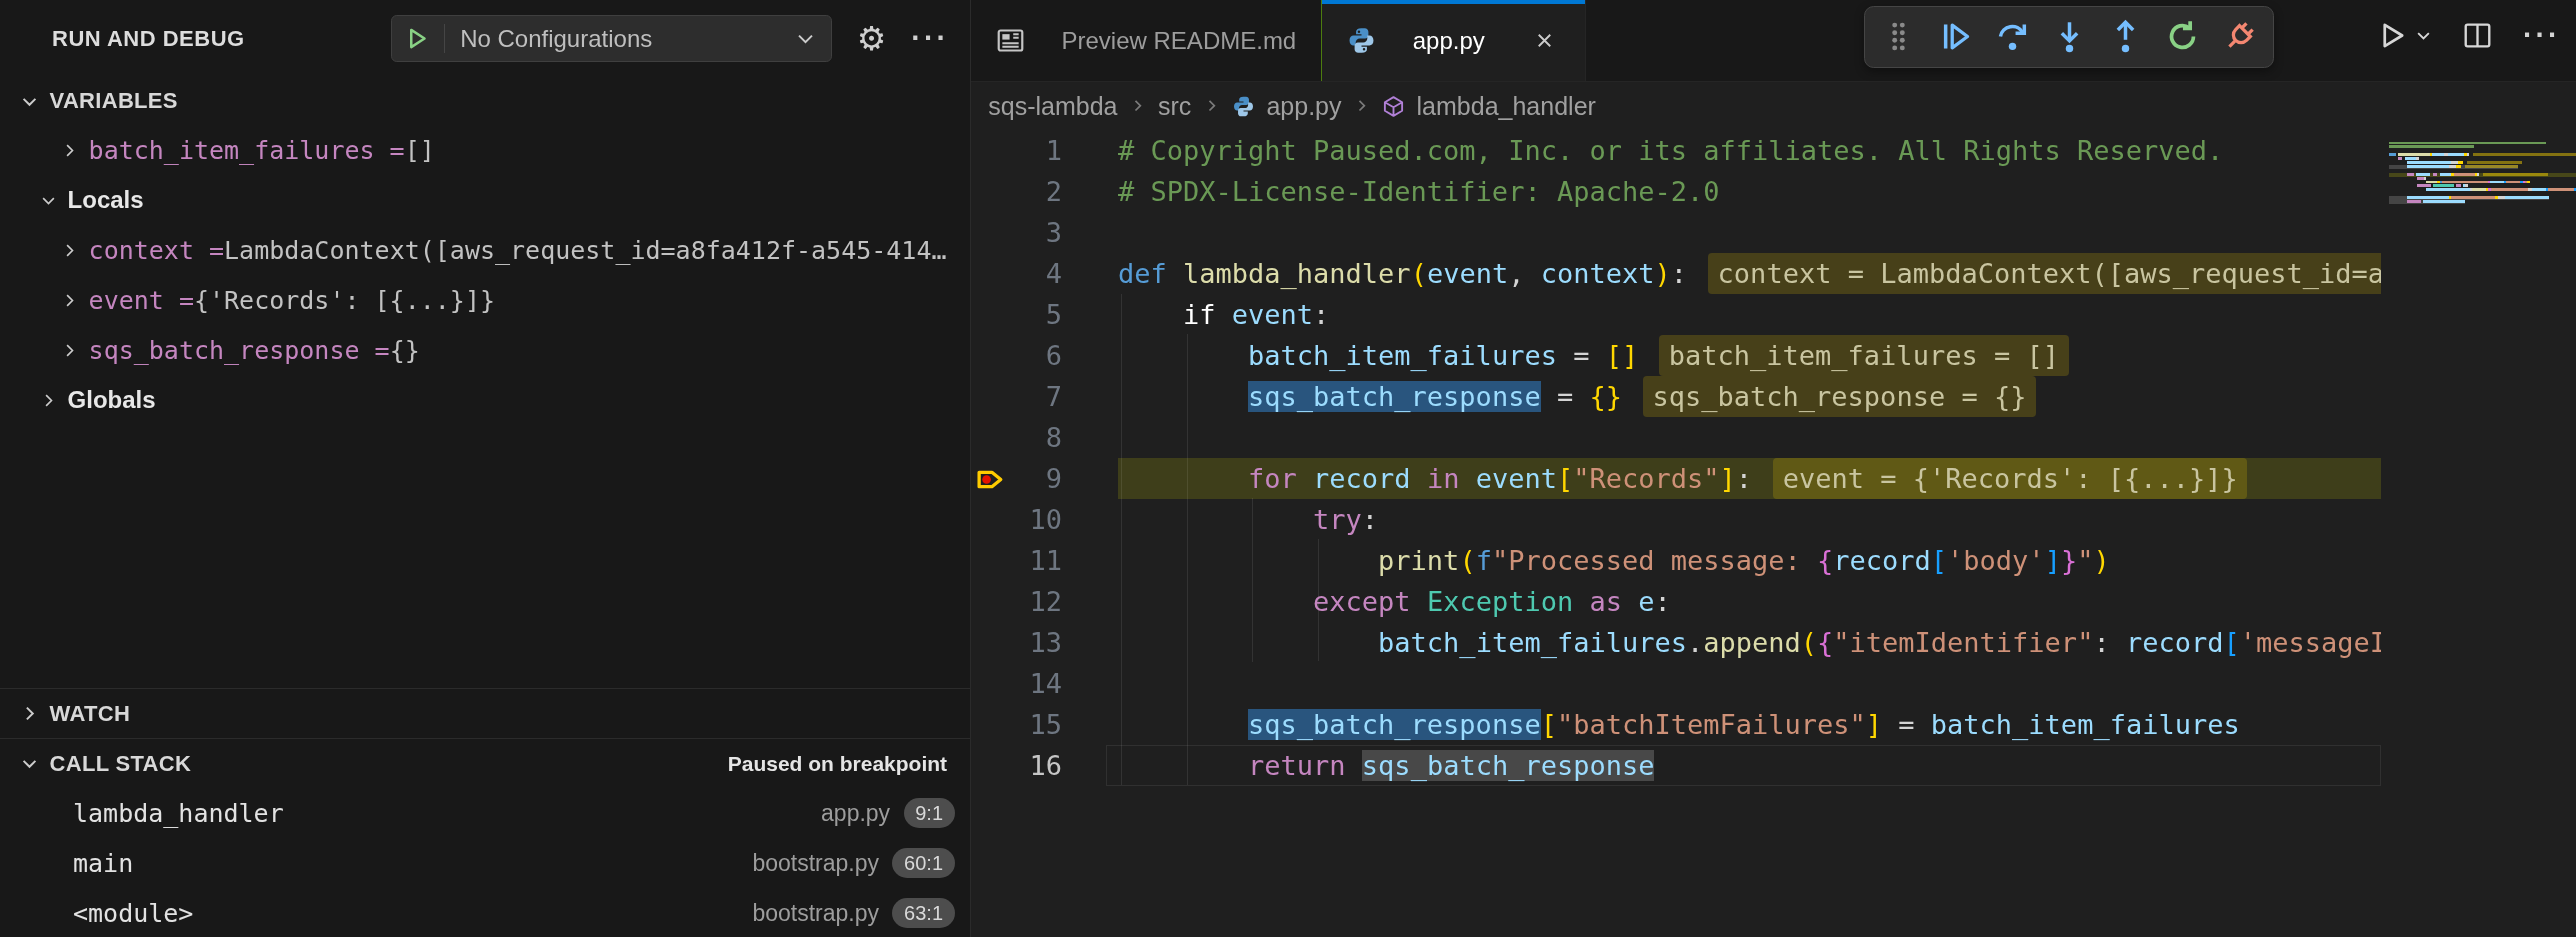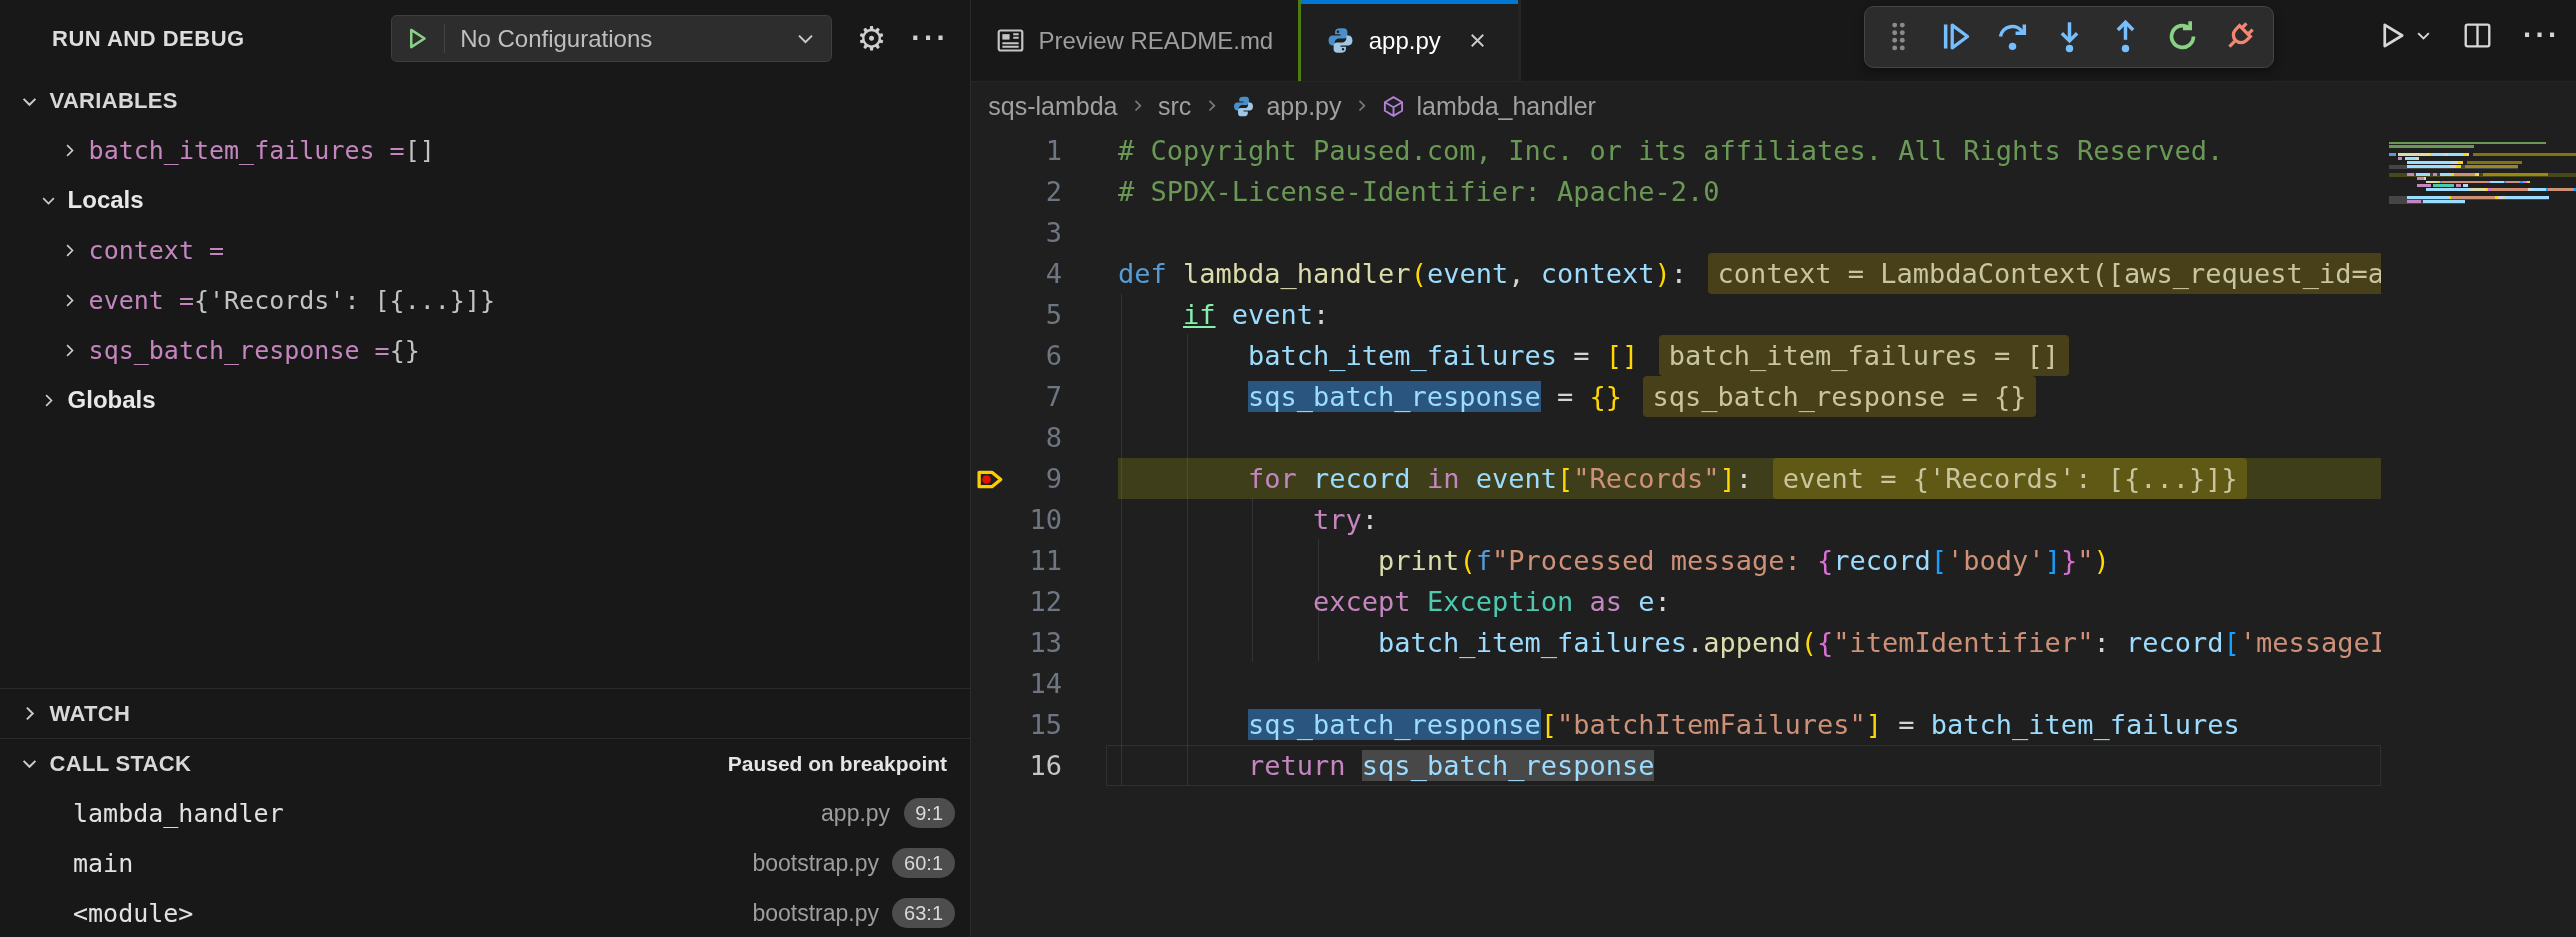--- a/index.html
+++ b/index.html
@@ -36,21 +36,21 @@
   .sec-right { margin-left:auto; font-size:21px; font-weight:600; color:#e5e5e5; padding-right:3.9px; }
   .frame-row { padding:0 15.4px 0 73px; display:flex; align-items:center; }
   .frame-name { font-family:"DejaVu Sans Mono", monospace; font-size:25px; color:#e2e2e2; flex:1; overflow:hidden; text-overflow:ellipsis; }
   .frame-file { font-size:23px; color:#9d9d9d; margin-right:13.5px; }
   .frame-badge { background:#4d4d4d; color:#d9d9d9; font-size:20px; border-radius:19px; padding:3.9px 11.6px; flex:none; }
 
   
   .main { flex:1; position:relative; display:flex; flex-direction:column; background:#1f1f1f; }
   .tabbar { height:82px; background:#181818; border-bottom:1px solid #252525; display:flex; flex:none; position:relative; }
   .tab { display:flex; align-items:center; padding:0 25px; font-size:24px; color:#9d9d9d;
-    border-right:3px solid #4d7c0f; cursor:pointer; position:relative; white-space:nowrap; }
+    border-right:1px solid #4d7c0f; cursor:pointer; position:relative; white-space:nowrap;gap:23px; }
   .tab .tab-ico { margin-right:13.5px; display:flex; align-items:center; }
   .tab.active { background:#1f1f1f; color:#ffffff; border-right-color:#252525; }
   .tab.active::before { content:""; position:absolute; top:0; left:0; right:0; height:3.9px; background:#0078d4; }
   .tab-close { margin-left:21px; display:flex; align-items:center; border-radius:5.8px; padding:3.9px; cursor:pointer; }
 
   .debug-toolbar { position:absolute; left:893px; top:5.8px; width:410px; height:62px; background:#2c2c2c;
     border:1px solid #454545; border-radius:9.6px; display:flex; align-items:center; justify-content:space-evenly;
     box-shadow:0 3.9px 9.6px rgba(0,0,0,.35); z-index:5; }
   .dtb-btn { width:46px; height:46px; display:flex; align-items:center; justify-content:center; border-radius:7.7px; cursor:pointer; }
   .grip { cursor:grab; }
@@ -143,20 +143,21 @@
           </span>
           <span>Locals</span>
         </div>
         <div class="tree-row var-row">
           <span class="chev">
             <svg width="19" height="19" viewBox="0 0 16 16">
               <path d="M6 3.5 L10.5 8 L6 12.5" fill="none" stroke="#cccccc" stroke-width="1.4"></path>
             </svg>
           </span>
           <span class="var-name">context =</span>
+          <span class="var-val"> LambdaContext([aws_request_id=a8fa412f-a545-414…</span>
         </div>
         <div class="tree-row var-row">
           <span class="chev">
             <svg width="19" height="19" viewBox="0 0 16 16">
               <path d="M6 3.5 L10.5 8 L6 12.5" fill="none" stroke="#cccccc" stroke-width="1.4"></path>
             </svg>
           </span>
           <span class="var-name">event =</span>
           <span class="var-val"> {'Records': [{...}]}</span>
         </div>
@@ -359,21 +360,21 @@
       <span class="bc-item">lambda_handler</span>
     </div>
 
     <div class="editor-zone">
       <div class="code-region">
         <div id="code-lines">
             <div class="code-line"><span class="ln-num">1</span><span class="line-content"><span style="color: rgb(106, 153, 85);"># Copyright Paused.com, Inc. or its affiliates. All Rights Reserved.</span></span></div>
             <div class="code-line"><span class="ln-num">2</span><span class="line-content"><span style="color: rgb(106, 153, 85);"># SPDX-License-Identifier: Apache-2.0</span></span></div>
             <div class="code-line"><span class="ln-num">3</span><span class="line-content"></span></div>
             <div class="code-line"><span class="ln-num">4</span><span class="line-content"><span style="color: rgb(86, 156, 214);">def</span><span style="color: rgb(212, 212, 212);"> </span><span style="color: rgb(220, 220, 170);">lambda_handler</span><span style="color: rgb(255, 215, 0);">(</span><span style="color: rgb(156, 220, 254);">event</span><span style="color: rgb(212, 212, 212);">, </span><span style="color: rgb(156, 220, 254);">context</span><span style="color: rgb(255, 215, 0);">)</span><span style="color: rgb(212, 212, 212);">:</span><span class="inline-ann">context = LambdaContext([aws_request_id=a8fa412f-a545-414…</span></span></div>
-            <div class="code-line"><span class="ln-num">5</span><span class="line-content"><span style="color: rgb(212, 212, 212);">    </span><span style="color: #86efac; text-decoration: underline;">if</span><span style="color: rgb(212, 212, 212);"> </span><span style="color: rgb(156, 220, 254);">event</span><span style="color: rgb(212, 212, 212);">:</span></span></div>
+            <div class="code-line"><span class="ln-num">5</span><span class="line-content"><span style="color: rgb(212, 212, 212);">    </span><span style="color: #ffffff;">if</span><span style="color: rgb(212, 212, 212);"> </span><span style="color: rgb(156, 220, 254);">event</span><span style="color: rgb(212, 212, 212);">:</span></span></div>
             <div class="code-line"><span class="ln-num">6</span><span class="line-content"><span style="color: rgb(212, 212, 212);">        </span><span style="color: rgb(156, 220, 254);">batch_item_failures</span><span style="color: rgb(212, 212, 212);"> = </span><span style="color: rgb(255, 215, 0);">[]</span><span class="inline-ann">batch_item_failures = []</span></span></div>
             <div class="code-line"><span class="ln-num">7</span><span class="line-content"><span style="color: rgb(212, 212, 212);">        </span><span class="tk-hl-blue" style="color: rgb(156, 220, 254);">sqs_batch_response</span><span style="color: rgb(212, 212, 212);"> = </span><span style="color: rgb(255, 215, 0);">{}</span><span class="inline-ann">sqs_batch_response = {}</span></span></div>
             <div class="code-line"><span class="ln-num">8</span><span class="line-content"></span></div>
             <div class="code-line"><span class="line-bg"></span><span class="bp-glyph"><svg width="33" height="33" viewBox="0 0 16 16">
                   <path d="M2 4.5 h6.2 L12.5 8 L8.2 11.5 H2 Z" fill="none" stroke="#FFCC00" stroke-width="1.6" stroke-linejoin="round"></path>
                   <circle cx="5.6" cy="8" r="2.1" fill="#E51400"></circle>
                 </svg></span><span class="ln-num">9</span><span class="line-content"><span style="color: rgb(212, 212, 212);">        </span><span style="color: rgb(197, 134, 192);">for</span><span style="color: rgb(212, 212, 212);"> </span><span style="color: rgb(156, 220, 254);">record</span><span style="color: rgb(212, 212, 212);"> </span><span style="color: rgb(197, 134, 192);">in</span><span style="color: rgb(212, 212, 212);"> </span><span style="color: rgb(156, 220, 254);">event</span><span style="color: rgb(255, 215, 0);">[</span><span style="color: rgb(206, 145, 120);">"Records"</span><span style="color: rgb(255, 215, 0);">]</span><span style="color: rgb(212, 212, 212);">:</span><span class="inline-ann">event = {'Records': [{...}]}</span></span></div>
             <div class="code-line"><span class="ln-num">10</span><span class="line-content"><span style="color: rgb(212, 212, 212);">            </span><span style="color: rgb(197, 134, 192);">try</span><span style="color: rgb(212, 212, 212);">:</span></span></div>
             <div class="code-line"><span class="ln-num">11</span><span class="line-content"><span style="color: rgb(212, 212, 212);">                </span><span style="color: rgb(220, 220, 170);">print</span><span style="color: rgb(255, 215, 0);">(</span><span style="color: rgb(86, 156, 214);">f</span><span style="color: rgb(206, 145, 120);">"Processed message: </span><span style="color: rgb(218, 112, 214);">{</span><span style="color: rgb(156, 220, 254);">record</span><span style="color: rgb(23, 159, 255);">[</span><span style="color: rgb(206, 145, 120);">'body'</span><span style="color: rgb(23, 159, 255);">]</span><span style="color: rgb(218, 112, 214);">}</span><span style="color: rgb(206, 145, 120);">"</span><span style="color: rgb(255, 215, 0);">)</span></span></div>
             <div class="code-line"><span class="ln-num">12</span><span class="line-content"><span style="color: rgb(212, 212, 212);">            </span><span style="color: rgb(197, 134, 192);">except</span><span style="color: rgb(212, 212, 212);"> </span><span style="color: rgb(78, 201, 176);">Exception</span><span style="color: rgb(212, 212, 212);"> </span><span style="color: rgb(197, 134, 192);">as</span><span style="color: rgb(212, 212, 212);"> </span><span style="color: rgb(156, 220, 254);">e</span><span style="color: rgb(212, 212, 212);">:</span></span></div>

